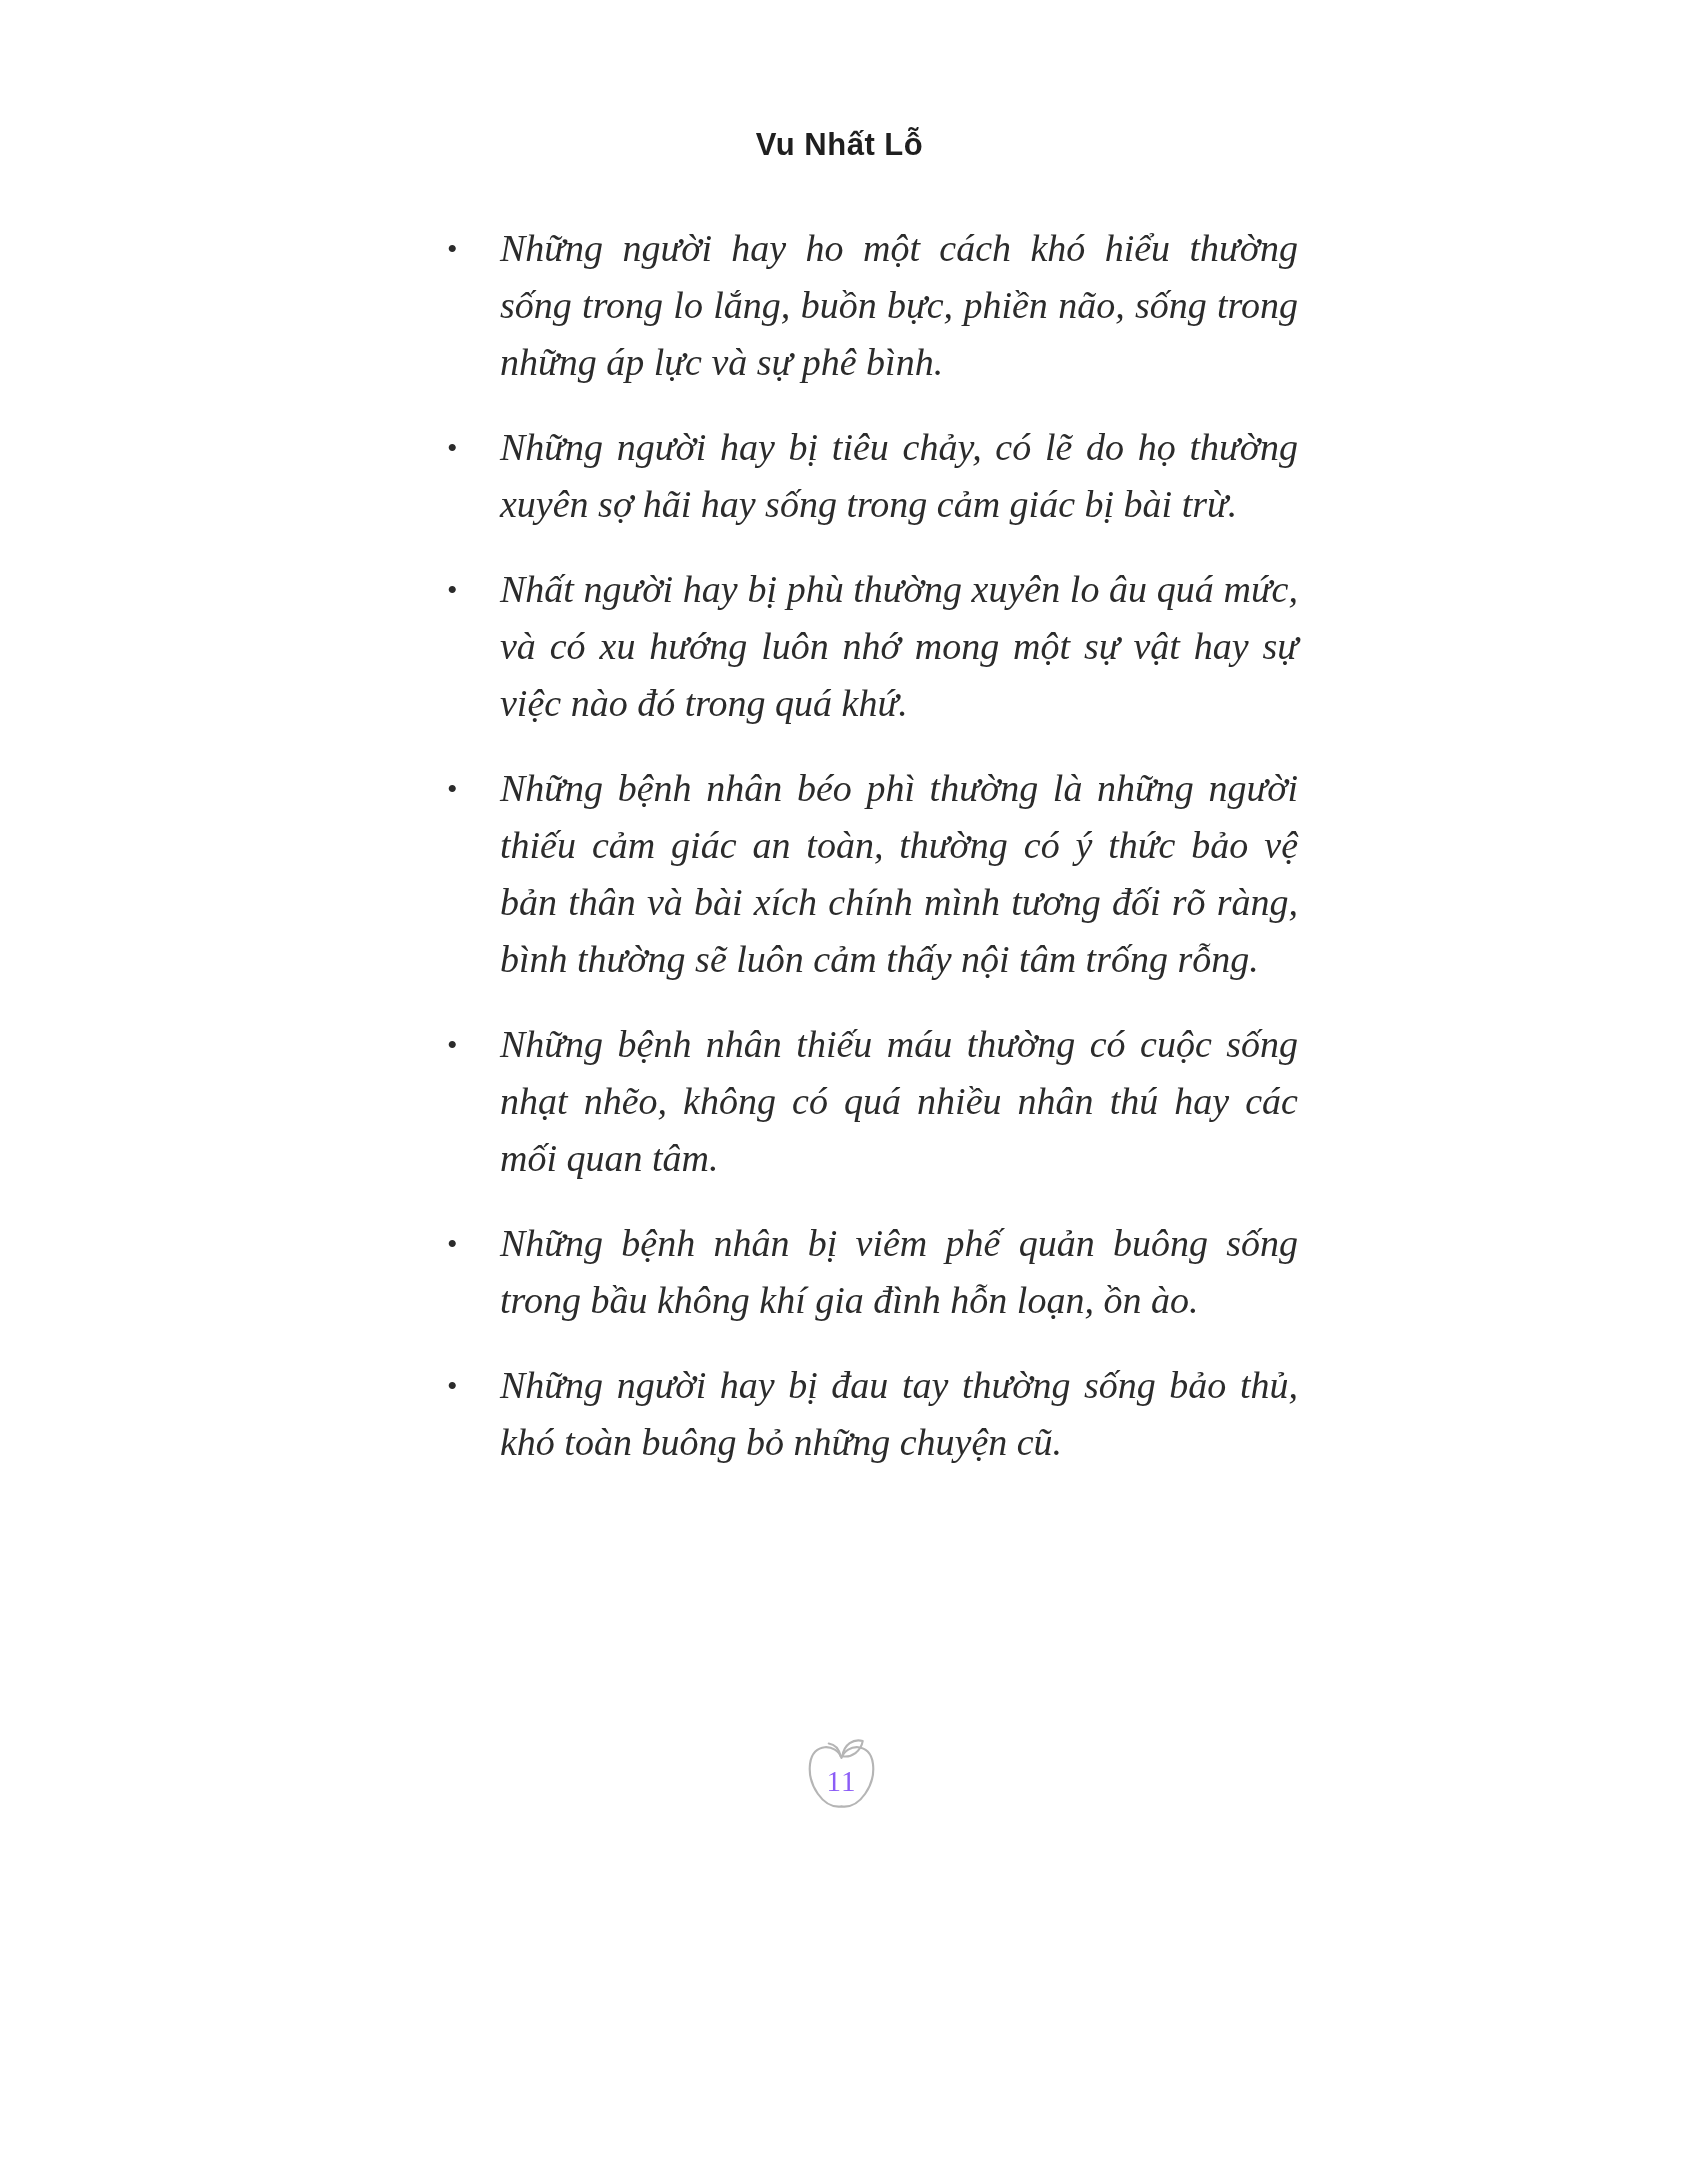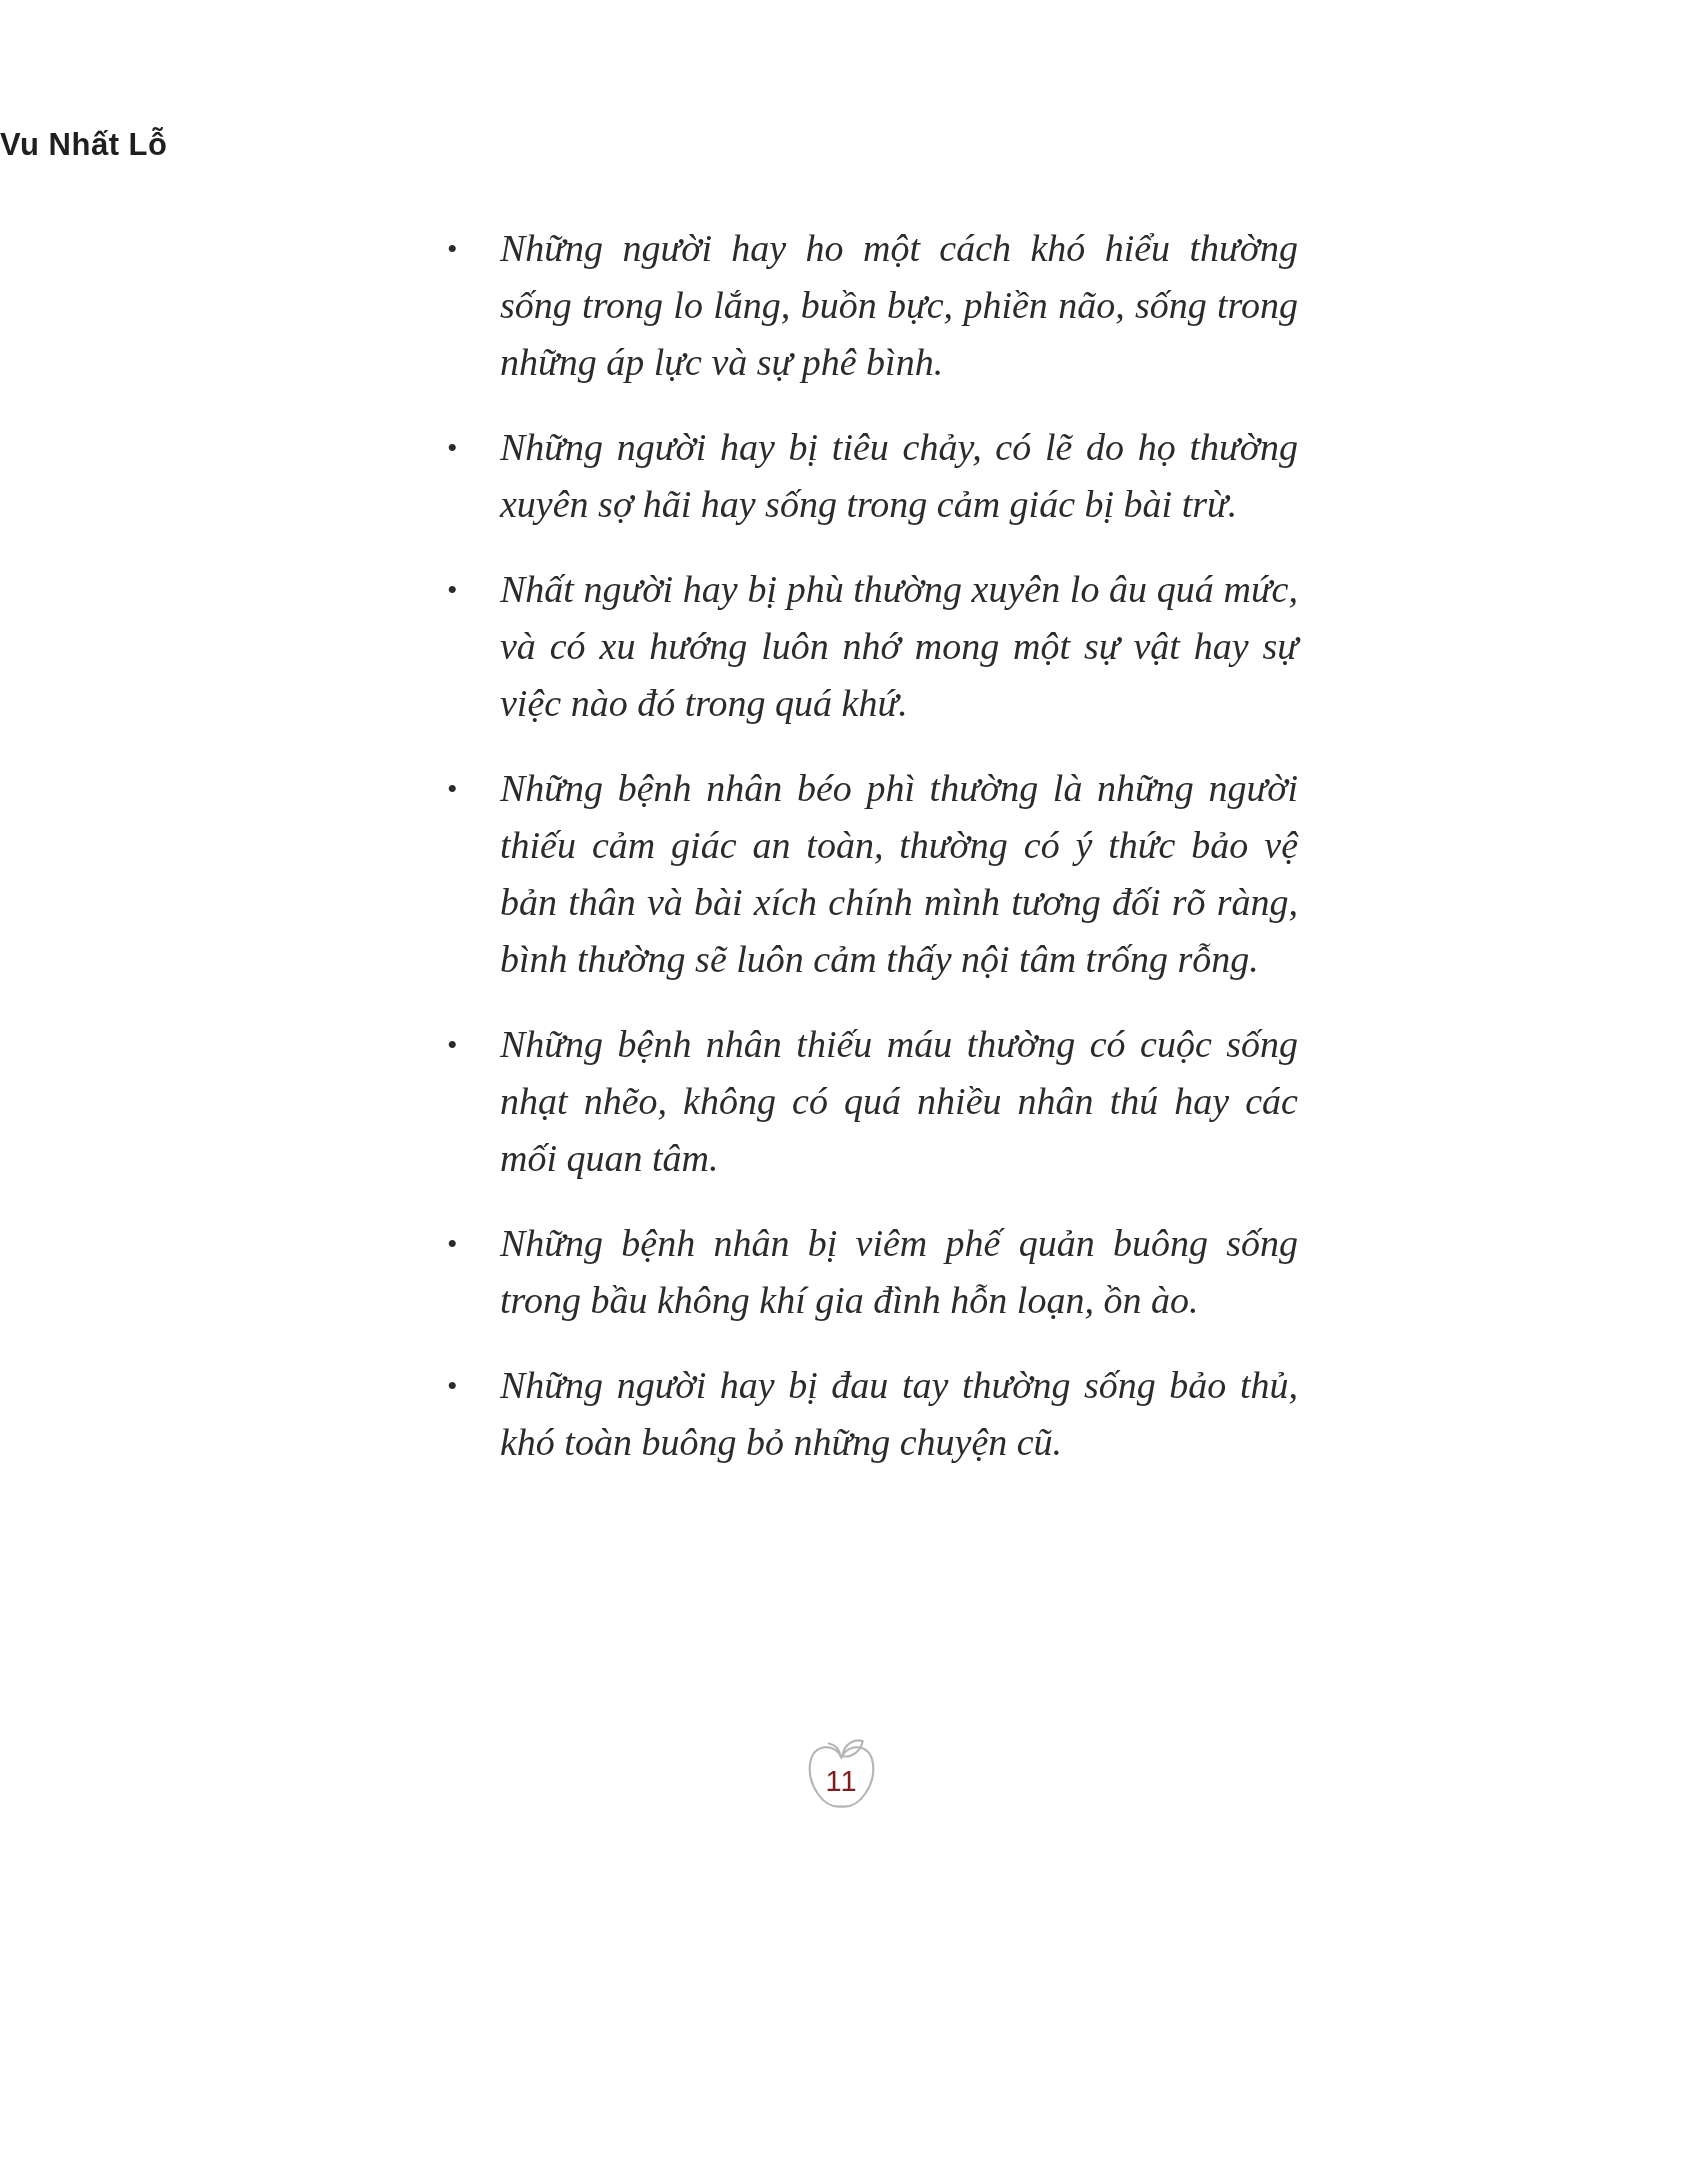--- a/index.html
+++ b/index.html
@@ -15,21 +15,21 @@
   .page {
     position: absolute;
     inset: 0;
     background: #ffffff;
   }
   .page-header {
     position: absolute;
     top: 127px;
     left: 0;
     width: 1679px;
-    text-align: left;
+    text-align: center;
     font-family: "Liberation Sans", sans-serif;
     font-size: 31px;
     font-weight: 700;
     letter-spacing: 0.5px;
     color: #1f1f1f;
   }
   .content {
     position: absolute;
     top: 220px;
     left: 447px;
@@ -71,23 +71,23 @@
   .apple-badge svg {
     position: absolute;
     top: 0; left: 0;
     width: 85px; height: 85px;
   }
   .page-num {
     position: absolute;
     top: 52%;
     left: 50%;
     transform: translate(-50%, -42%);
-    font-family: Liberation Sans, sans-serif;
+    font-family: Liberation Serif, serif;
     font-size: 29px;
-    color: #7f1d1d;
+    color: #8b5cf6;
     letter-spacing: 1px;
   }
 </style>
 </head>
 <body>
 
 <div class="page">
 
   <div class="page-header">Vu Nhất Lỗ</div>
 

